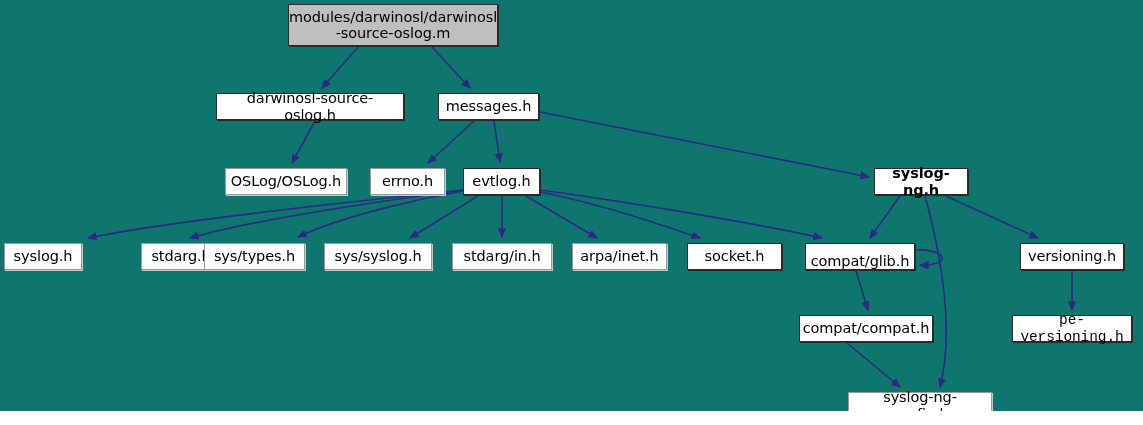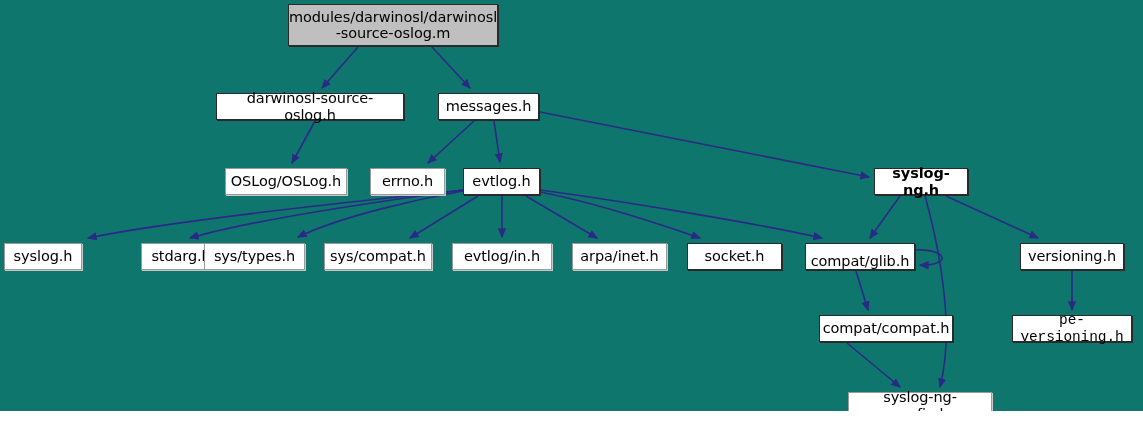--- a/index.html
+++ b/index.html
@@ -97,23 +97,23 @@
 -source-oslog.m</span></div>
       <div class="node-box solid" style="left: 216px; top: 93px; width: 188px; height: 27px;"><span class="node-label">darwinosl-source-oslog.h</span></div>
       <div class="node-box solid" style="left: 438px; top: 93px; width: 101px; height: 27px;"><span class="node-label">messages.h</span></div>
       <div class="node-box grey" style="left: 225px; top: 168px; width: 122px; height: 27px; text-align: right;"><span class="node-label">OSLog/OSLog.h</span></div>
       <div class="node-box grey" style="left: 370px; top: 168px; width: 75px; height: 27px;"><span class="node-label">errno.h</span></div>
       <div class="node-box solid" style="left: 463px; top: 168px; width: 77px; height: 27px;"><span class="node-label">evtlog.h</span></div>
       <div class="node-box solid" style="left: 874px; top: 168px; width: 94px; height: 27px; font-weight: bold;"><span class="node-label">syslog-ng.h</span></div>
       <div class="node-box grey" style="left: 4px; top: 243px; width: 78px; height: 27px;"><span class="node-label">syslog.h</span></div>
       <div class="node-box grey" style="left: 104px; top: 243px; width: 80px; height: 27px; margin-left: 37px;"><span class="node-label">stdarg.h</span></div>
       <div class="node-box grey" style="left: 204px; top: 243px; width: 101px; height: 27px;"><span class="node-label">sys/types.h</span></div>
-      <div class="node-box grey" style="left: 324px; top: 243px; width: 108px; height: 27px;"><span class="node-label">sys/compat.h</span></div>
-      <div class="node-box grey" style="left: 452px; top: 243px; width: 100px; height: 27px;"><span class="node-label">evtlog/in.h</span></div>
+      <div class="node-box grey" style="left: 324px; top: 243px; width: 108px; height: 27px;"><span class="node-label">sys/syslog.h</span></div>
+      <div class="node-box grey" style="left: 452px; top: 243px; width: 100px; height: 27px;"><span class="node-label">stdarg/in.h</span></div>
       <div class="node-box grey" style="left: 572px; top: 243px; width: 95px; height: 27px;"><span class="node-label">arpa/inet.h</span></div>
       <div class="node-box solid" style="left: 687px; top: 243px; width: 95px; height: 27px;"><span class="node-label">socket.h</span></div>
       <div class="node-box solid" style="left: 805px; top: 243px; width: 110px; height: 27px; align-items: flex-end;"><span class="node-label">compat/glib.h</span></div>
       <div class="node-box solid" style="left: 1020px; top: 243px; width: 104px; height: 27px;"><span class="node-label">versioning.h</span></div>
-      <div class="node-box solid" style="left: 799px; top: 315px; width: 134px; height: 27px; margin-left: 20px;"><span class="node-label">compat/compat.h</span></div>
+      <div class="node-box solid" style="left: 799px; top: 315px; width: 134px; height: 27px;"><span class="node-label">compat/compat.h</span></div>
       <div class="node-box solid" style="left: 1012px; top: 315px; width: 120px; height: 27px; font-family: Liberation Mono, monospace;"><span class="node-label">pe-versioning.h</span></div>
       <div class="node-box grey" style="left: 848px; top: 392px; width: 144px; height: 27px;"><span class="node-label">syslog-ng-config.h</span></div>
     </div>
 </div>
 
 </body></html>

